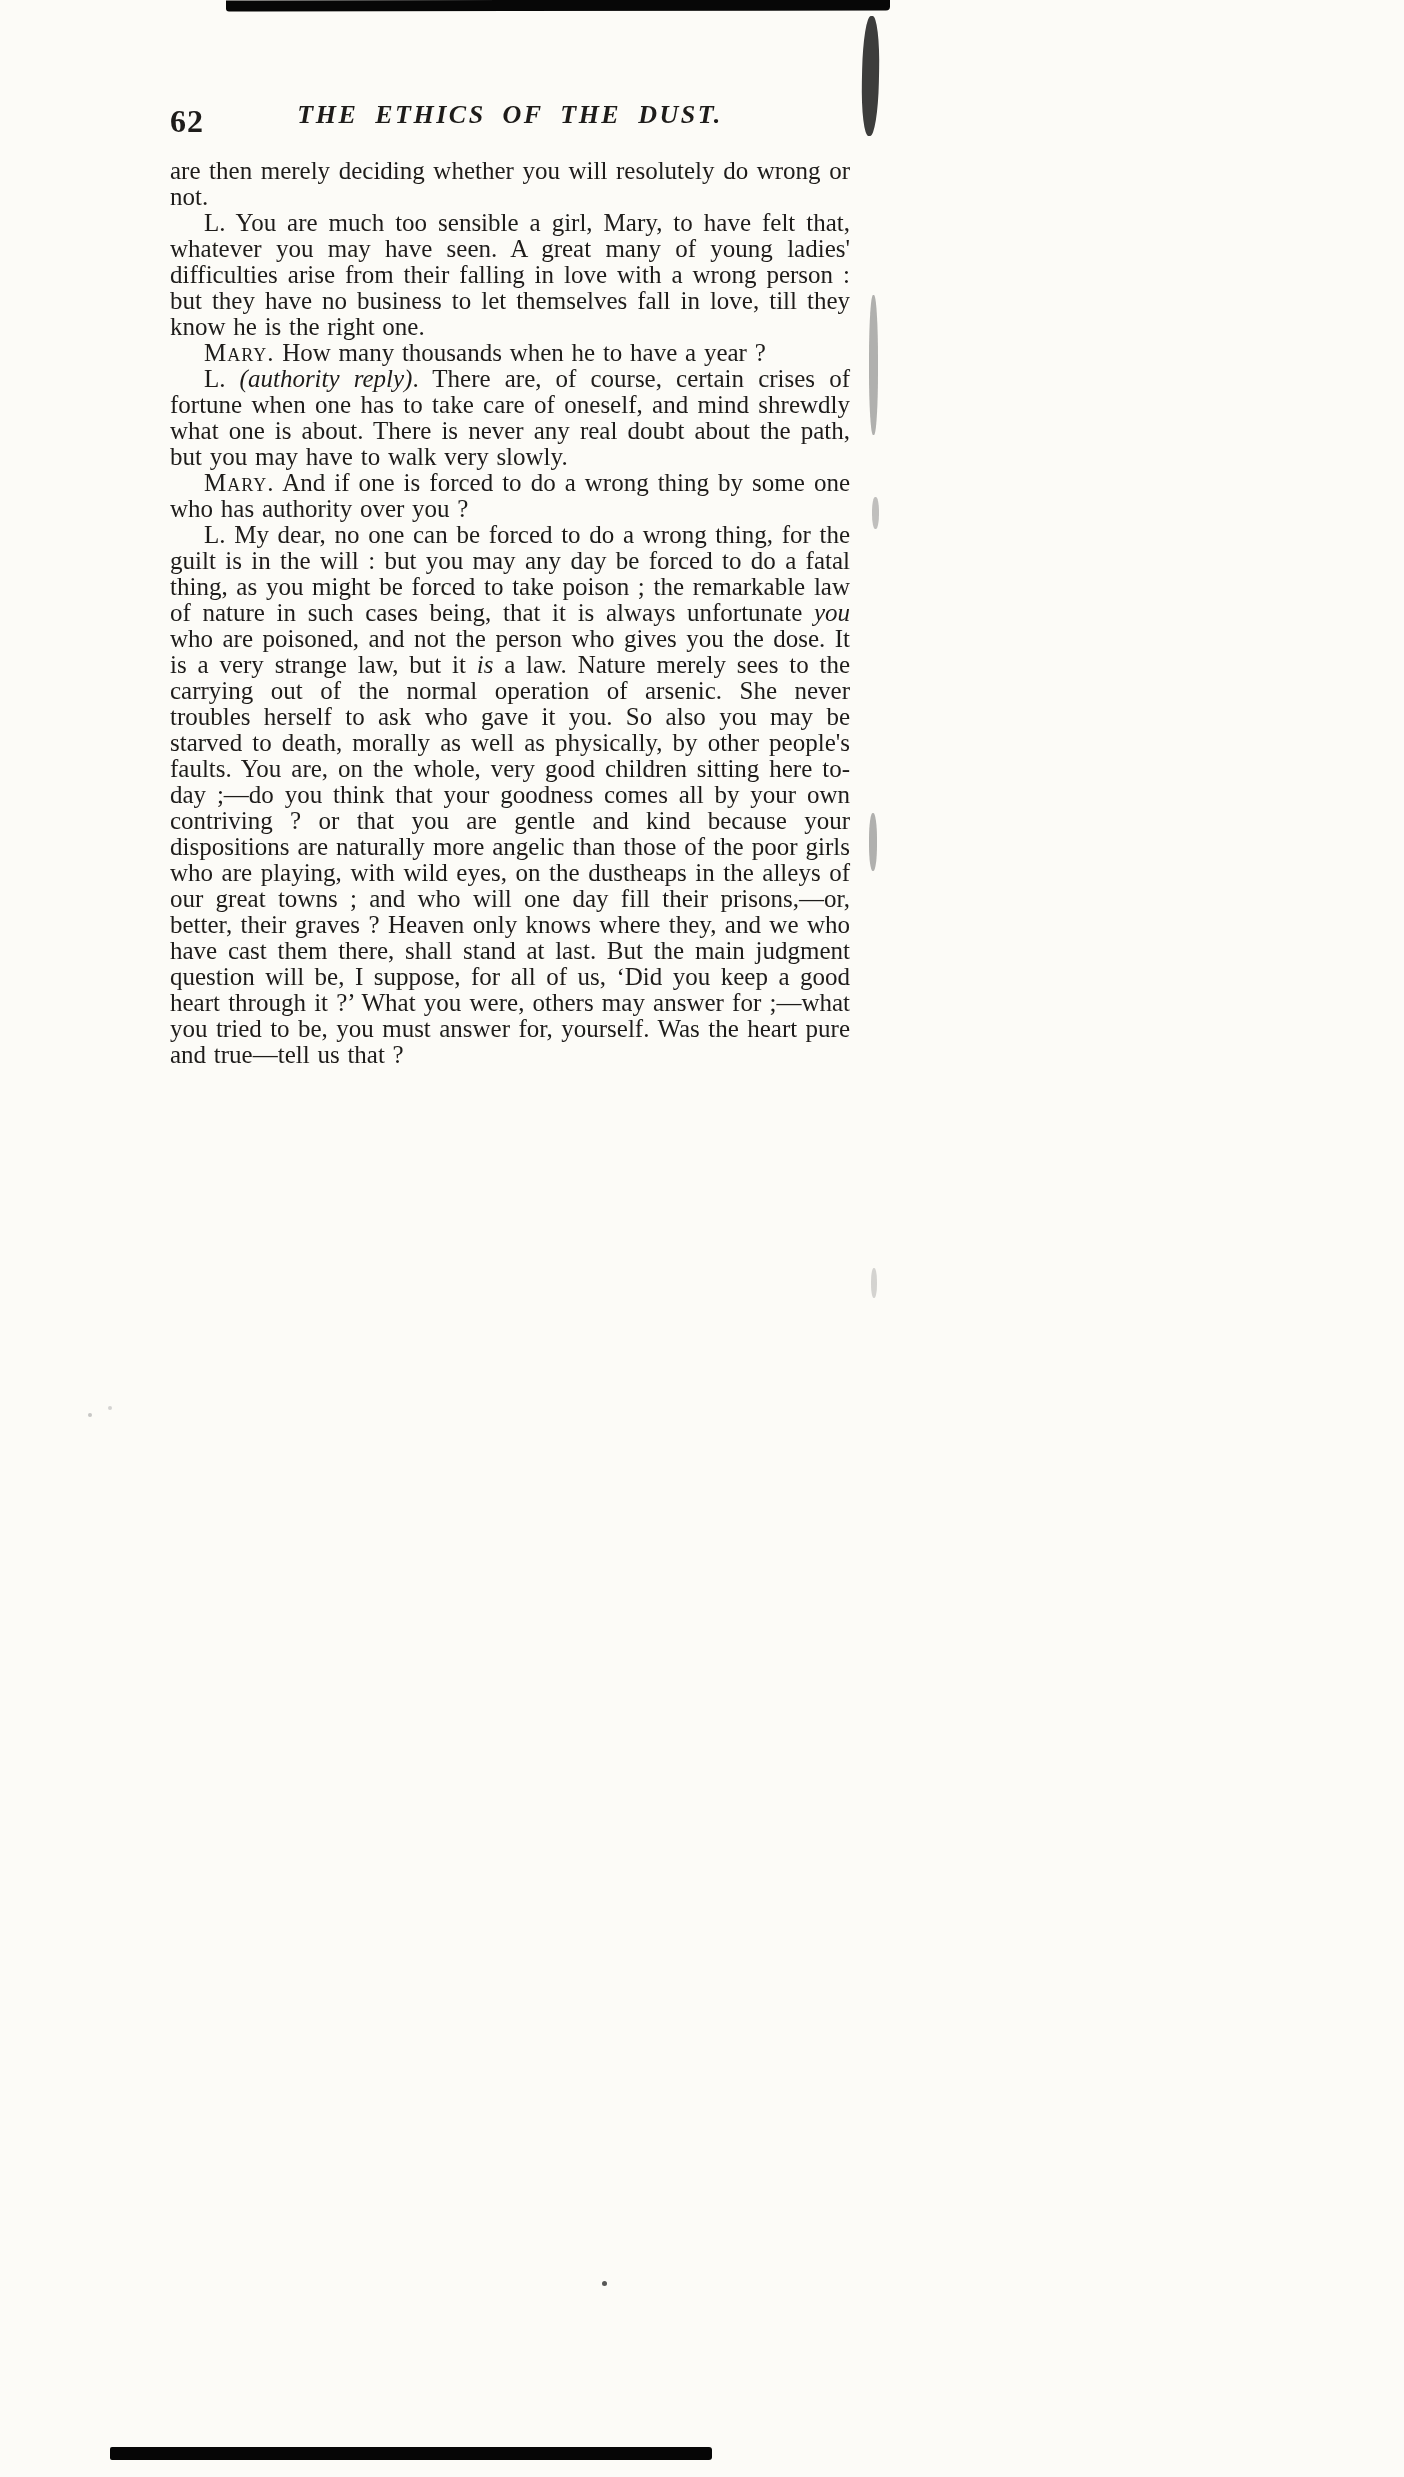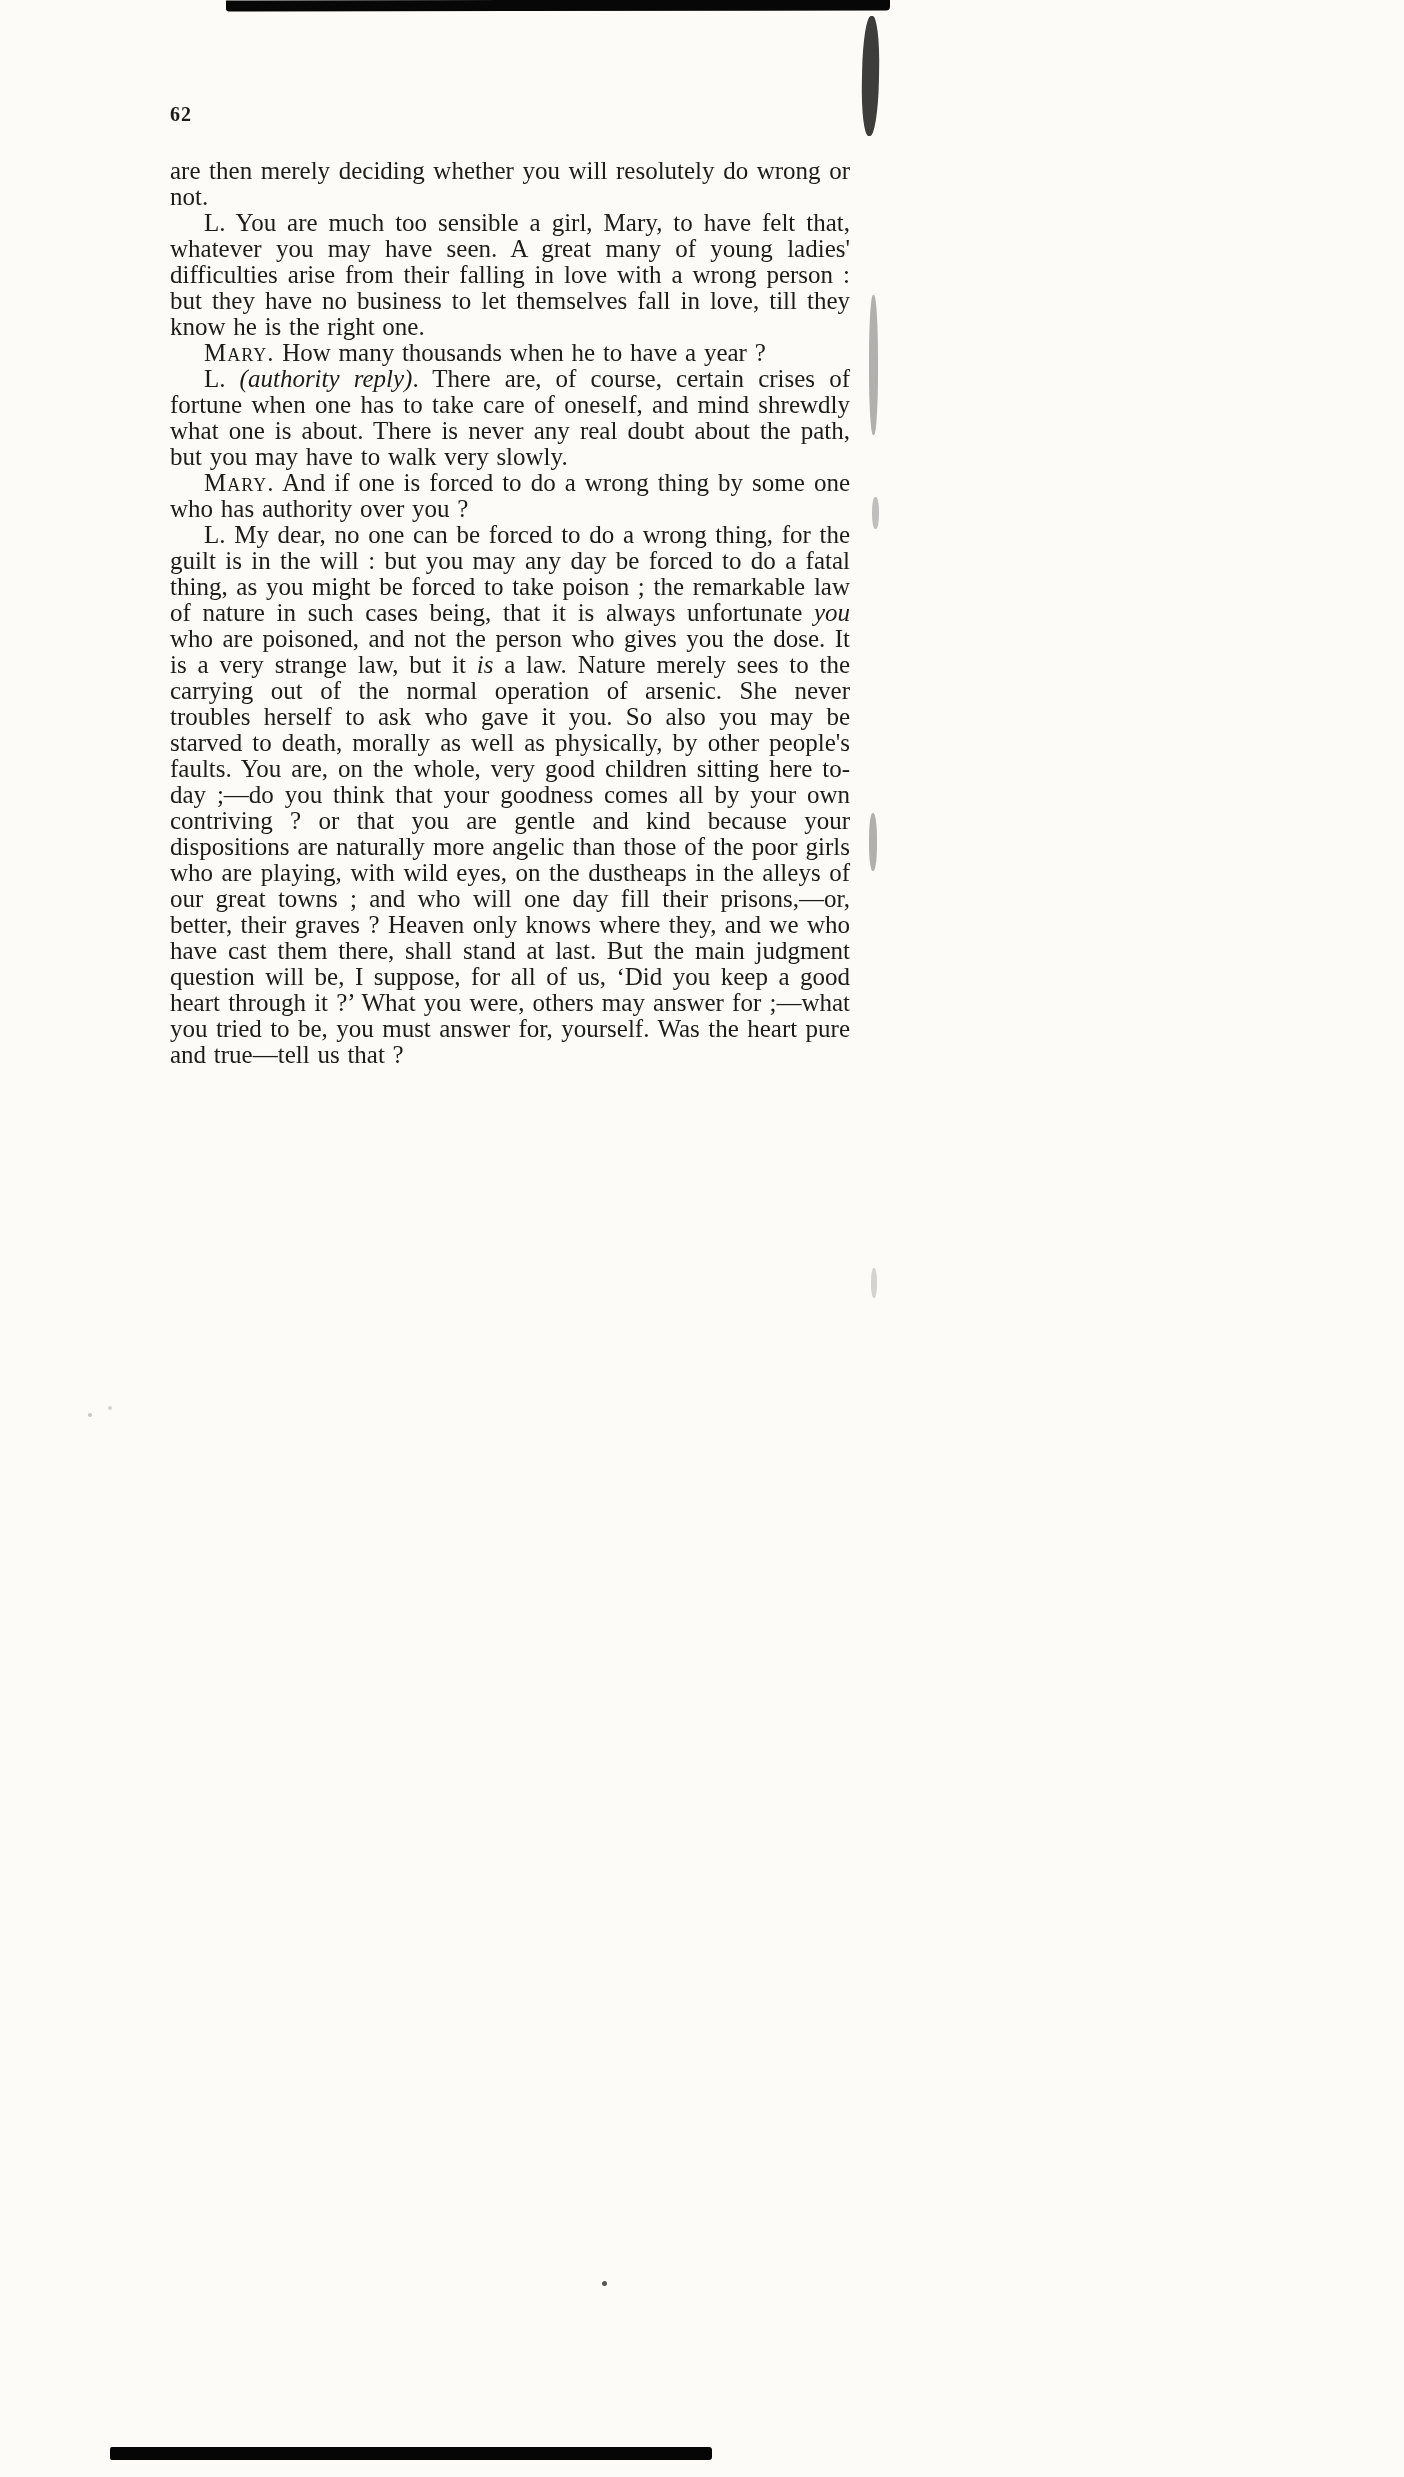--- a/index.html
+++ b/index.html
@@ -58,21 +58,21 @@
 
   
   .header-row {
     position: absolute;
     left: 170px; top: 100px;
     width: 680px; height: 42px;
   }
   .page-number {
     position: absolute;
     left: 0; top: 3px;
-    font-size: 20px;
+    font-size: 32px;
     font-weight: 700;
     letter-spacing: 1px;
   }
   .running-title {
     text-align: center;
     font-style: italic;
     font-weight: 700;
     font-size: 26px;
     letter-spacing: 2.5px;
     word-spacing: 8px;
@@ -104,20 +104,21 @@
   <div class="edge-mark em3"></div>
   <div class="edge-mark em4"></div>
   <div class="edge-mark em5"></div>
   <div class="speck sp1"></div>
   <div class="speck sp2"></div>
   <div class="speck sp3"></div>
   <div class="bottom-bar"></div>
 
   <div class="header-row">
     <div class="page-number">62</div>
+    <div class="running-title">THE ETHICS OF THE DUST.</div>
   </div>
 
   <div class="text-block">
       <p class="para"><span class="n">are then merely deciding whether you will resolutely do wrong or not.</span></p>
       <p class="para indent"><span class="n">L. You are much too sensible a girl, Mary, to have felt that, whatever you may have seen. A great many of young ladies' difficulties arise from their falling in love with a wrong person : but they have no business to let themselves fall in love, till they know he is the right one.</span></p>
       <p class="para indent"><span class="sc">Mary.</span><span class="n"> How many thousands when he to have a year ?</span></p>
       <p class="para indent"><span class="n">L. </span><span class="i">(authority reply)</span><span class="n">. There are, of course, certain crises of fortune when one has to take care of oneself, and mind shrewdly what one is about. There is never any real doubt about the path, but you may have to walk very slowly.</span></p>
       <p class="para indent"><span class="sc">Mary.</span><span class="n"> And if one is forced to do a wrong thing by some one who has authority over you ?</span></p>
       <p class="para indent"><span class="n">L. My dear, no one can be forced to do a wrong thing, for the guilt is in the will : but you may any day be forced to do a fatal thing, as you might be forced to take poison ; the remarkable law of nature in such cases being, that it is always unfortunate </span><span class="i">you</span><span class="n"> who are poisoned, and not the person who gives you the dose. It is a very strange law, but it </span><span class="i">is</span><span class="n"> a law. Nature merely sees to the carrying out of the normal operation of arsenic. She never troubles herself to ask who gave it you. So also you may be starved to death, morally as well as physically, by other people's faults. You are, on the whole, very good children sitting here to-day ;—do you think that your goodness comes all by your own contriving ? or that you are gentle and kind because your dispositions are naturally more angelic than those of the poor girls who are playing, with wild eyes, on the dustheaps in the alleys of our great towns ; and who will one day fill their prisons,—or, better, their graves ? Heaven only knows where they, and we who have cast them there, shall stand at last. But the main judgment question will be, I suppose, for all of us, ‘Did you keep a good heart through it ?’ What you were, others may answer for ;—what you tried to be, you must answer for, yourself. Was the heart pure and true—tell us that ?</span></p>
     </div>

